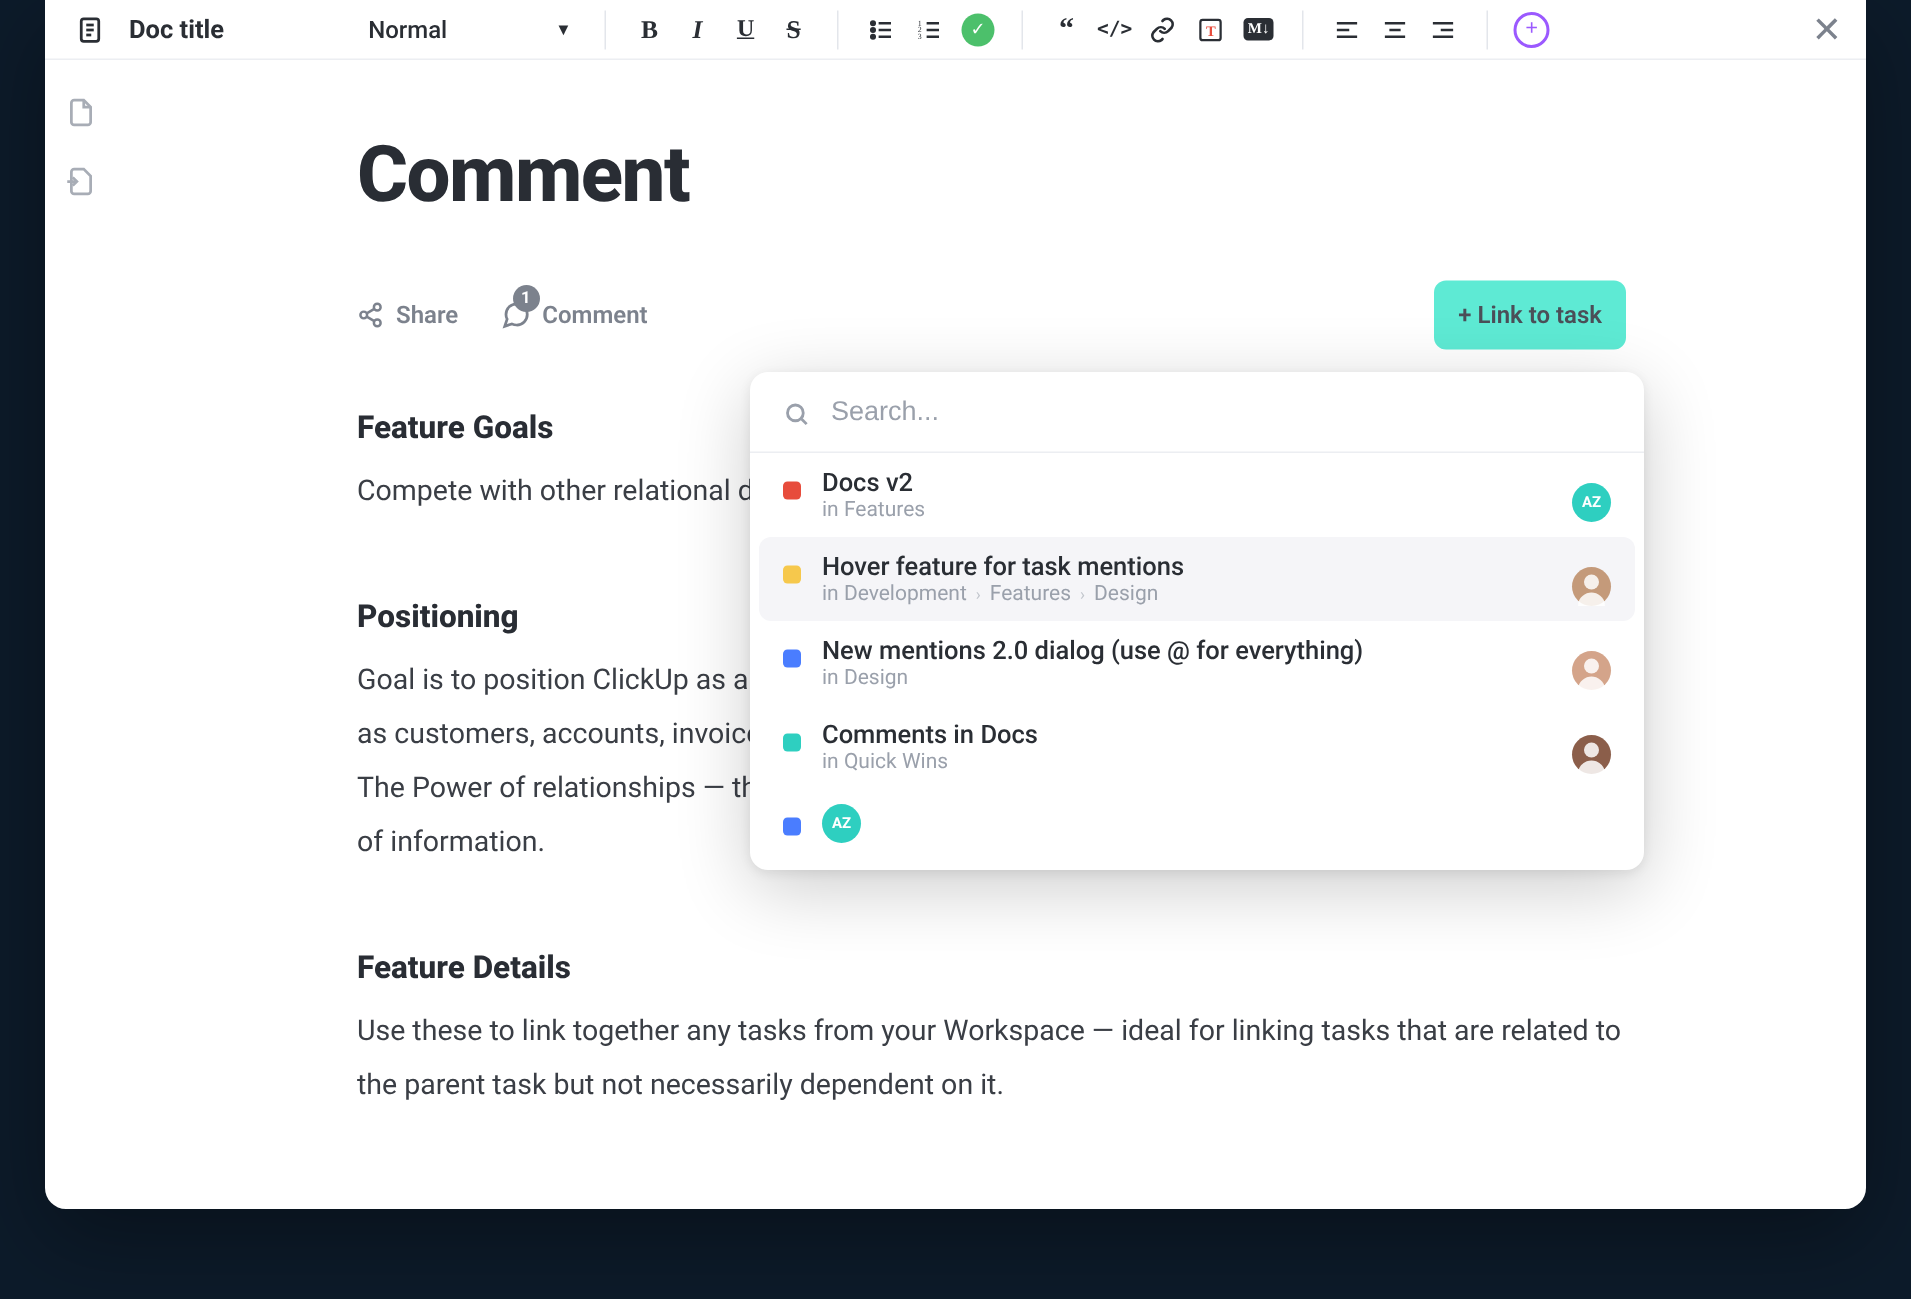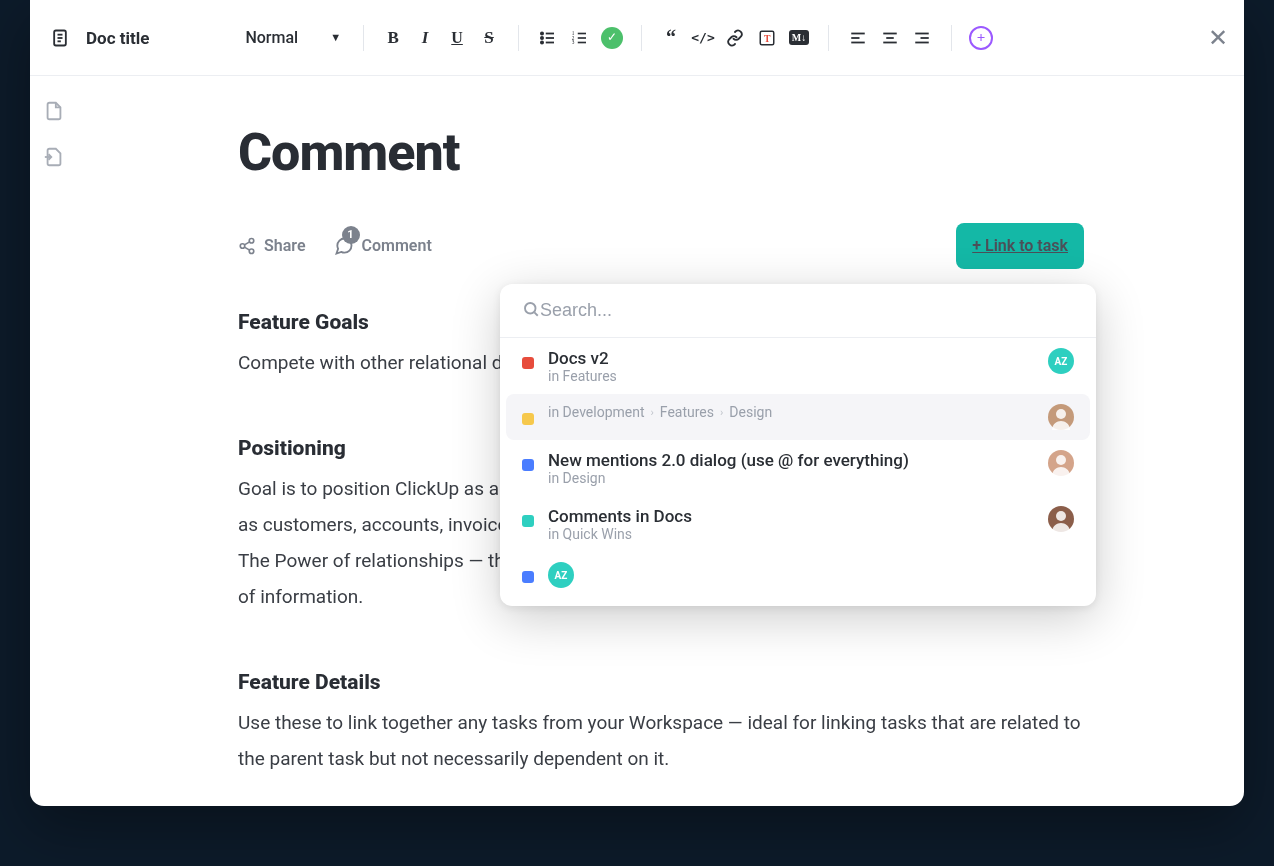--- a/index.html
+++ b/index.html
@@ -15,42 +15,42 @@
     position: absolute;
     top: 0; left: 30px; right: 30px; bottom: 60px;
     background: #fff;
     border-radius: 0 0 14px 14px;
     box-shadow: 0 20px 60px rgba(0,0,0,.35);
     display: flex;
     flex-direction: column;
   }
   
   .toolbar {
-    height: 76px;
+    height: 40px;
     display: flex;
     align-items: center;
     padding: 0 16px;
     border-bottom: 1px solid #eceef2;
     gap: 8px;
   }
   .tb-icon {
     width: 28px; height: 28px;
     display: flex; align-items: center; justify-content: center;
     color: #2a2e34;
     border-radius: 4px;
   }
   .doc-title {
     font-size: 17px;
     font-weight: 700;
     color: #2a2e34;
     margin-left: 4px;
     margin-right: 80px;
   }
   .style-select {
-    display: flex; align-items: center; gap: 32px;
+    display: flex; align-items: center; gap: 72px;
     font-size: 16px;
     font-weight: 500;
     color: #2a2e34;
     padding: 4px 8px;
     cursor: pointer;
   }
   .sep {
     width: 1px; height: 26px;
     background: #e3e6eb;
     margin: 0 6px;
@@ -111,28 +111,27 @@
     margin-top:20px;
   }
   .action-item { display:flex; align-items:center; gap:8px; cursor:pointer; }
   .comment-icon-wrap { position:relative; display:flex;align-items:center;justify-content:center;}
   .comment-badge {
     position:absolute; top:-10px; right:-6px;
     width:18px;height:18px;border-radius:50%;background:#7c828d;color:#fff;font-size:11px;display:flex;align-items:center;justify-content:center;font-weight:700;
   }
   .link-task-btn {
     margin-left:auto;
-    background:#14b8a6;
+    background:#5eead4;
     border-radius:8px;
     padding:8px 16px;
     font-size:16px;
     font-weight:600;
     color:#4b4f58;
     cursor:pointer;
-    text-decoration:underline;
   }
   .section-h {
     font-weight:800;
     font-size:21px;
     color:#292d34;
     margin-top:20px;
     margin-bottom:2px;
   }
   .para { font-size:19px; color:#3a3e45; }
   
@@ -140,39 +139,39 @@
     position:absolute;
     top:208px;
     left:470px;
     width:596px;
     background:#fff;
     border-radius:12px;
     box-shadow: 0 12px 50px rgba(0,0,0,.20), 0 2px 8px rgba(0,0,0,.08);
     overflow:hidden;
   }
   .po-search {
-    display:flex;align-items:flex-start;
+    display:flex;align-items:flex-end;gap:14px;
     padding:16px 22px;
     border-bottom:1px solid #eceef2;
   }
   .po-search input {
     border:none;outline:none;font-size:18px;color:#2a2e34;flex:1;
   }
   .po-search input::placeholder { color:#9aa0ab; }
   .po-header {
     display:flex;align-items:center;justify-content:space-between;
     padding:14px 22px 6px 22px;
     font-size:14px;
   }
   .po-header .label { color:#8b909b; font-weight:700; letter-spacing:.5px;}
   .po-header .link { color:#6c5ce7; font-weight:500; cursor:pointer;}
   .task-list { padding-bottom:8px; }
   .task-item {
     padding:10px 22px;
-    display:flex;align-items:flex-start;gap:14px;
+    display:flex;align-items:flex-end;gap:14px;
     cursor:pointer;
   }
   .task-item.hovered { background:#f5f5f8; border-radius:8px; margin:0 6px; padding:10px 16px;}
   .status-sq {
     width:12px;height:12px;border-radius:3px;flex-shrink:0;margin-top:3px;
   }
   .task-body { flex:1; min-width:0; }
   .task-title { font-size:17px; color:#2a2e34; font-weight:500; white-space:nowrap;overflow:hidden;text-overflow:ellipsis;}
   .task-path { font-size:14px; color:#9aa0ab; display:flex;align-items:center;gap:6px;flex-wrap:wrap;}
   .avatar {
@@ -376,20 +375,21 @@
                 <span>in Features</span>
               </div>
             </div>
             <div class="avatar" style="background: rgb(46, 207, 192);">AZ</div>
           </div>
           <div class="task-item hovered">
             <div style="align-self: flex-start; padding-top: 6px;">
               <div class="status-sq" style="background: rgb(246, 200, 76);"></div>
             </div>
             <div class="task-body">
+              <div class="task-title">Hover feature for task mentions</div>
               <div class="task-path">
                 <span>in Development</span>
                 <span class="chev">›</span>
                 <span>Features</span>
                 <span class="chev">›</span>
                 <span>Design</span>
               </div>
             </div>
             <div class="avatar" style="background: rgb(196, 154, 122);">
               <svg width="26" height="26" viewBox="0 0 26 26">

